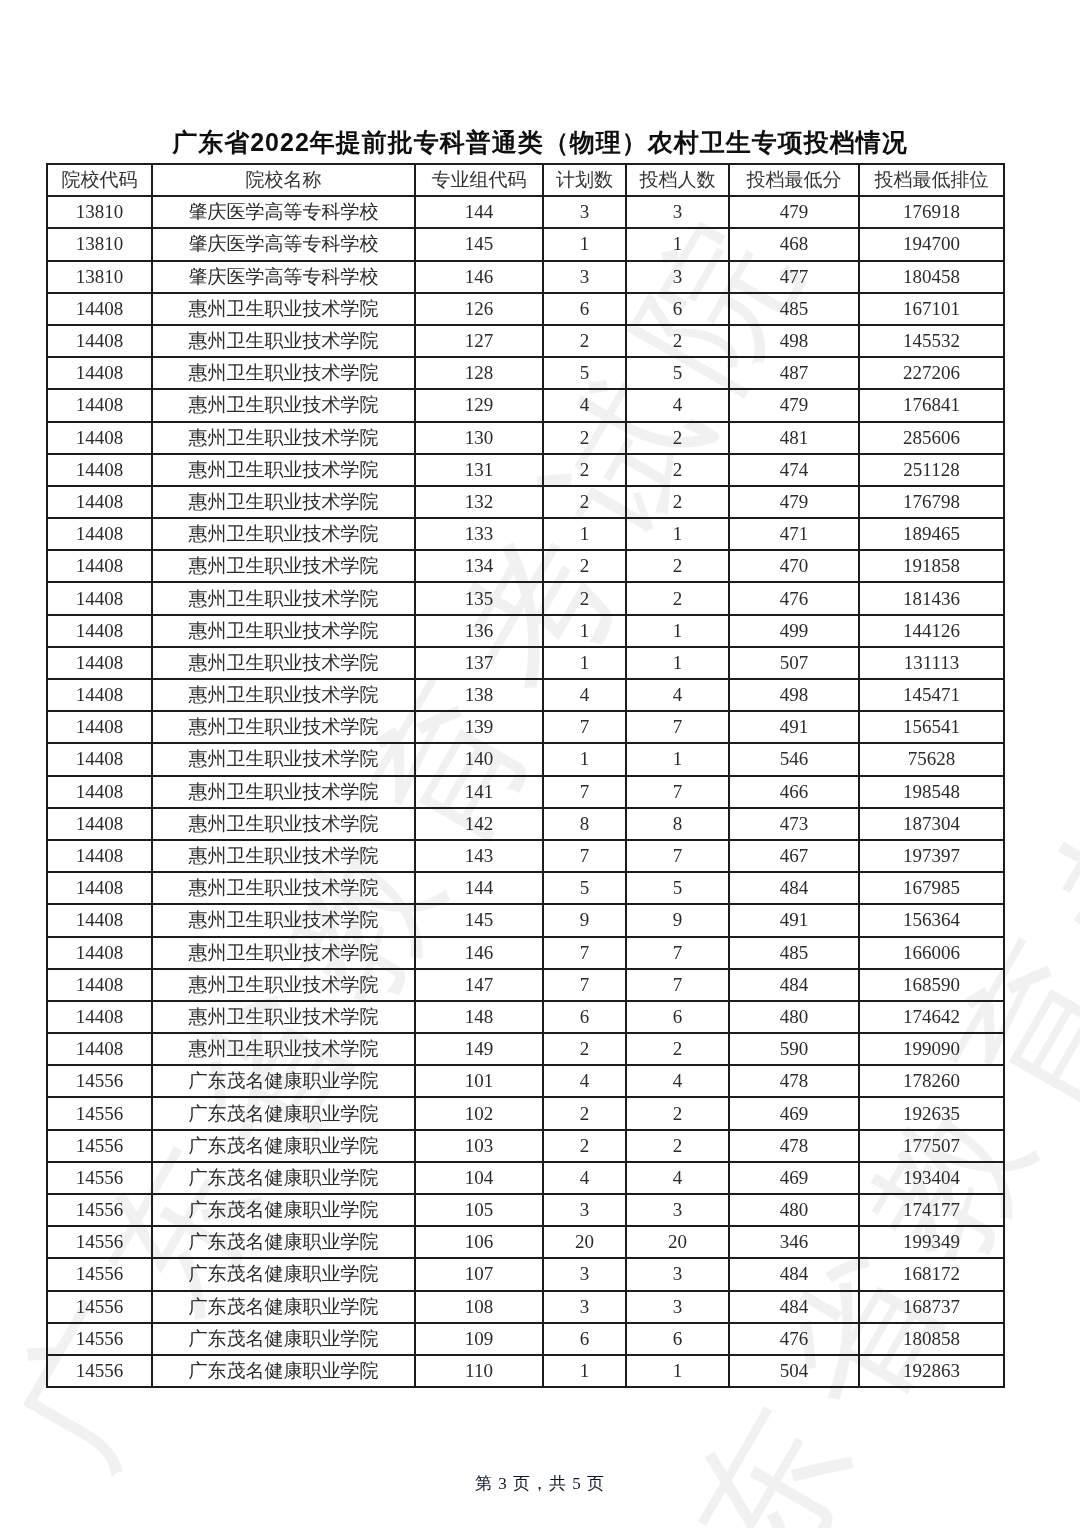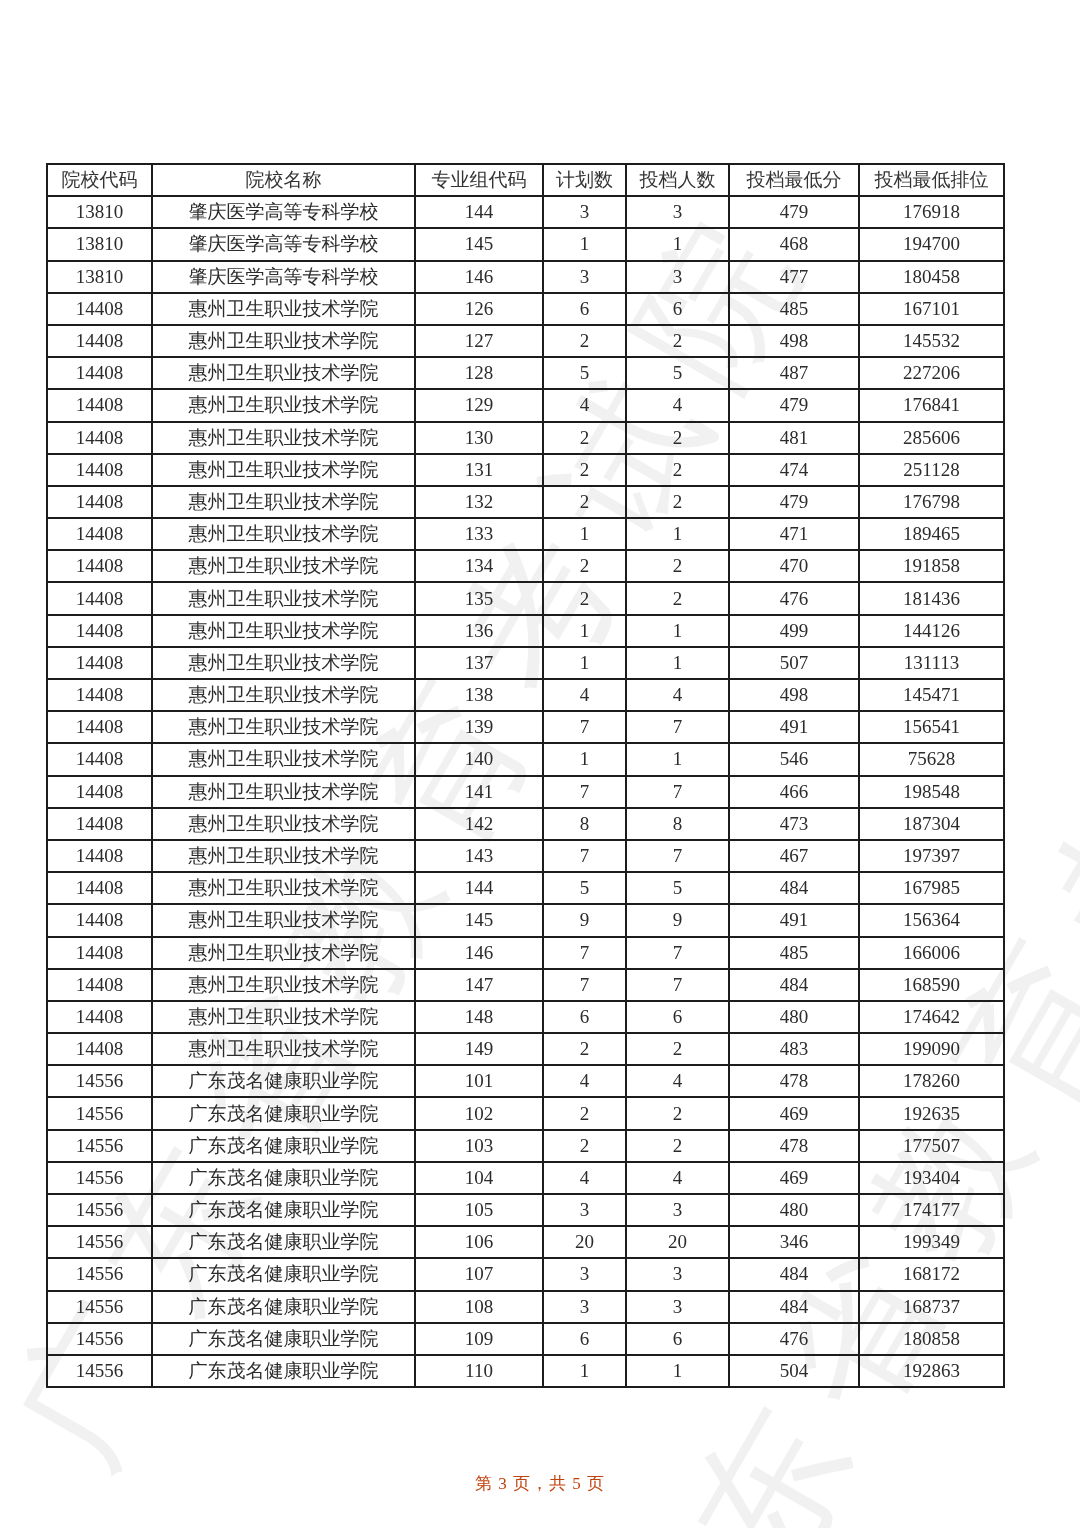--- a/index.html
+++ b/index.html
@@ -77,33 +77,34 @@
   table.admission th {
     color: #333333;
   }
   .footer {
     position: absolute;
     top: 1472px;
     left: 0;
     width: 100%;
     text-align: center;
     font-size: 17px;
-    color: #c2410c;
+    color: #0f172a;
     z-index: 2;
     letter-spacing: 1px;
   }
 </style>
 </head>
 <body>
 
 <div class="page">
 
   <div class="watermark wm1">广东省教育考试院</div>
   <div class="watermark wm2">广东省教育考试院</div>
 
+  <div class="title">广东省2022年提前批专科普通类（物理）农村卫生专项投档情况</div>
 
   <table class="admission">
     <colgroup>
       <col style="width:105px">
       <col style="width:263px">
       <col style="width:128px">
       <col style="width:83px">
       <col style="width:103px">
       <col style="width:130px">
       <col style="width:145px">
@@ -353,21 +354,21 @@
           <td>6</td>
           <td>480</td>
           <td>174642</td>
         </tr>
         <tr>
           <td>14408</td>
           <td>惠州卫生职业技术学院</td>
           <td>149</td>
           <td>2</td>
           <td>2</td>
-          <td>483</td>
+          <td>590</td>
           <td>199090</td>
         </tr>
         <tr>
           <td>14556</td>
           <td>广东茂名健康职业学院</td>
           <td>101</td>
           <td>4</td>
           <td>4</td>
           <td>478</td>
           <td>178260</td>

